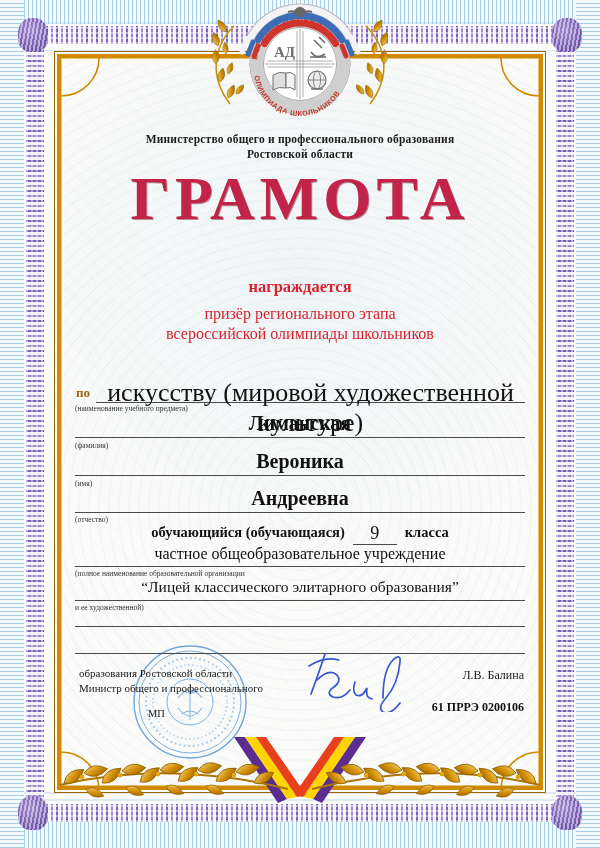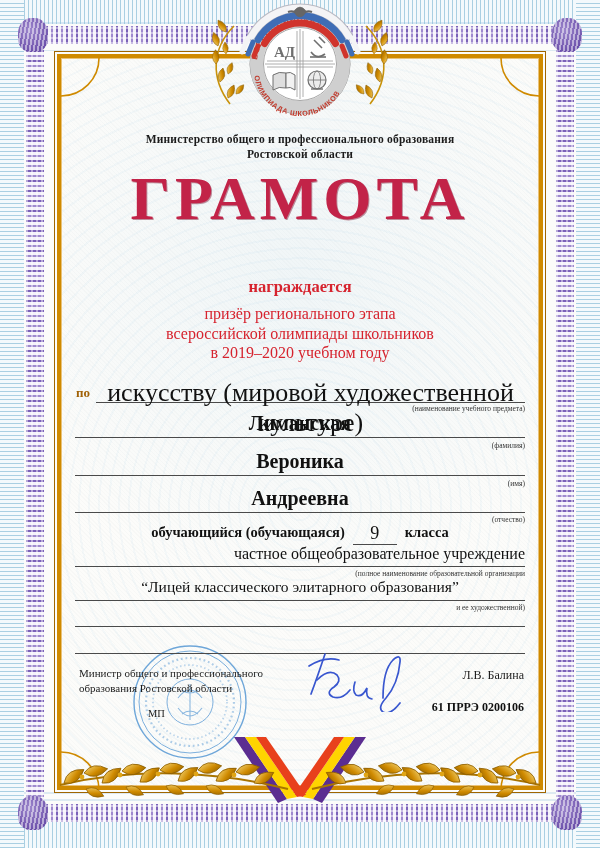--- a/index.html
+++ b/index.html
@@ -54,21 +54,21 @@
   .abs{position:absolute;}
   .ctext{left:0;right:0;text-align:center;}
   .ministry{top:132px;z-index:5;font-weight:bold;font-size:11.5px;line-height:15px;color:#1b1b1b;letter-spacing:.2px;}
   .grtitle{top:163px;z-index:5;font-weight:bold;font-size:62px;letter-spacing:5px;color:#c22348;
     text-shadow:1px 1px 0 rgba(120,10,40,.45);}
   .awarded{top:277px;z-index:5;font-weight:bold;font-size:16.5px;color:#d6232e;}
   .awardlines{top:304px;z-index:5;font-weight:normal;font-size:16px;line-height:19.5px;color:#d6232e;}
 
   .fieldline{position:absolute;left:75px;right:75px;z-index:5;border-bottom:1.2px solid #4a4a4a;
     text-align:center;color:#111;}
-  .flabel{position:absolute;left:75px;right:75px;z-index:5;text-align:right;font-size:7.5px;color:#333;}
+  .flabel{position:absolute;left:75px;right:75px;z-index:5;text-align:left;font-size:7.5px;color:#333;}
 
   .subject-prefix{position:absolute;left:76px;top:385px;z-index:5;font-weight:bold;font-size:13px;color:#a16207;}
   .subject-value{left:96px;right:75px;top:378px;height:24px;font-size:26px;}
   .val-bold{font-weight:bold;font-size:20px;}
 
   .classrow{top:523px;z-index:5;font-weight:bold;font-size:14.5px;color:#111;}
   .grade{display:inline-block;width:44px;border-bottom:1.2px solid #4a4a4a;font-weight:normal;
     font-size:18px;margin:0 8px;vertical-align:-2px;}
 
   .minister{left:79px;top:666px;z-index:5;width:215px;font-size:11px;line-height:14.5px;color:#1b1b1b;}
@@ -195,52 +195,51 @@
     <div>Министерство общего и профессионального образования</div>
     <div>Ростовской области</div>
   </div>
 
   <div class="abs ctext grtitle">ГРАМОТА</div>
 
   <div class="abs ctext awarded">награждается</div>
   <div class="abs ctext awardlines">
     <div>призёр регионального этапа</div>
     <div>всероссийской олимпиады школьников</div>
-    <div>в 2019–2020 учебном году</div>
   </div>
 
   <span class="subject-prefix">по</span>
   <div class="fieldline subject-value">искусству (мировой художественной культуре)</div>
   <div class="flabel" style="top:404px;">(наименование учебного предмета)</div>
 
   <div class="fieldline val-bold" style="top:412px;height:25px;">Лиманская</div>
   <div class="flabel" style="top:441px;">(фамилия)</div>
 
   <div class="fieldline val-bold" style="top:450px;height:25px;">Вероника</div>
   <div class="flabel" style="top:479px;">(имя)</div>
 
   <div class="fieldline val-bold" style="top:487px;height:25px;">Андреевна</div>
   <div class="flabel" style="top:515px;">(отчество)</div>
 
   <div class="abs ctext classrow">
     <span>обучающийся (обучающаяся)</span><span class="grade">9</span><span>класса</span>
   </div>
 
-  <div class="fieldline" style="top:545px;height:21px;font-size:16px;text-align:right;">частное общеобразовательное учреждение</div>
+  <div class="fieldline" style="top:545px;height:21px;font-size:16px;">частное общеобразовательное учреждение</div>
   <div class="flabel" style="top:569px;">(полное наименование образовательной организации</div>
 
   <div class="fieldline" style="top:578px;height:22px;font-size:15.5px;">“Лицей классического элитарного образования”</div>
   <div class="flabel" style="top:603px;">и ее художественной)</div>
 
   <div class="fieldline" style="top:610px;height:16px;"></div>
   <div class="fieldline" style="top:637px;height:16px;"></div>
 
   <div class="abs minister">
+    <div>образования Ростовской области</div>
     <div>Министр общего и профессионального</div>
-    <div>образования Ростовской области</div>
   </div>
   <div class="abs mp">МП</div>
   <div class="abs signer">Л.В. Балина</div>
   <div class="abs formnum">61 ПРРЭ 0200106</div>
 
   <svg class="abs seal" viewBox="0 0 124 124">
     <g stroke="#5b9bd5" fill="none">
       <circle cx="62" cy="62" r="56" stroke-width="1.4"></circle>
       <circle cx="62" cy="62" r="51" stroke-width="0.9"></circle>
       <circle cx="62" cy="62" r="44" stroke-width="2.2" stroke-dasharray="1.8 2.8" opacity="0.55"></circle>

